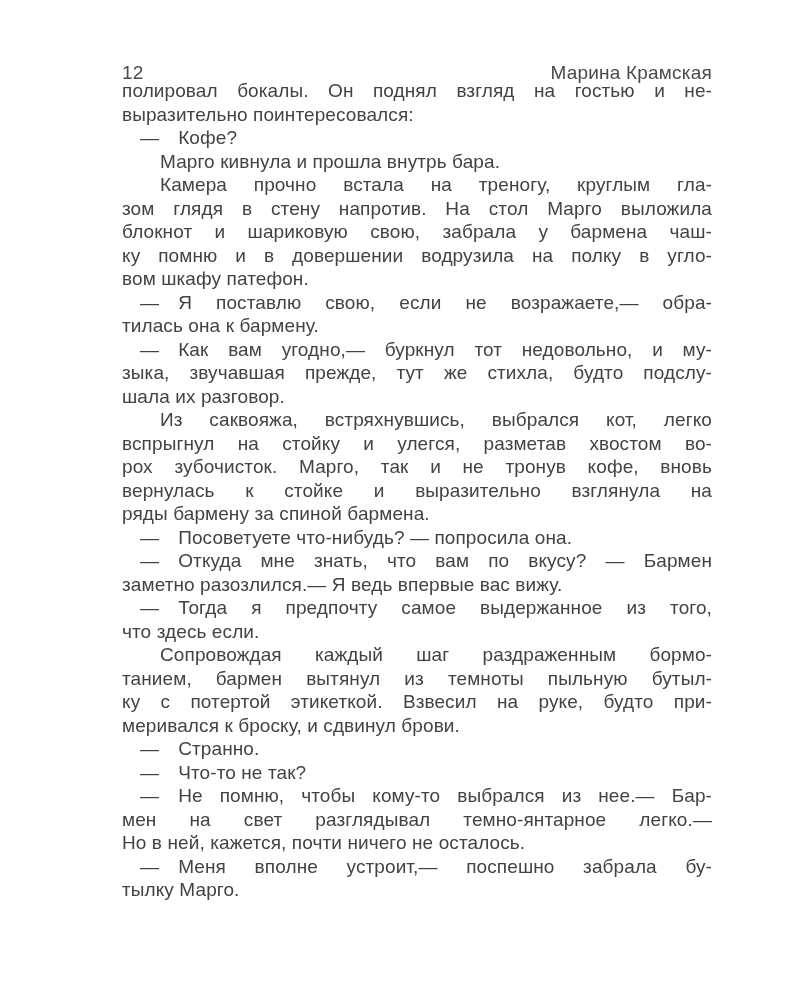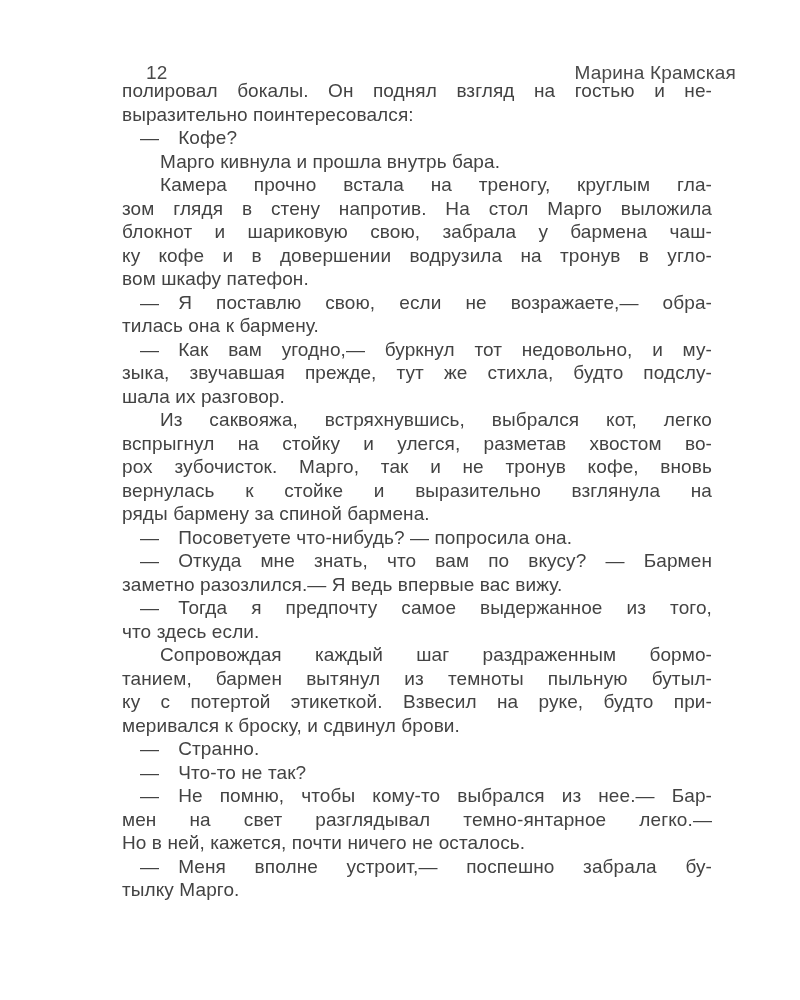--- a/index.html
+++ b/index.html
@@ -25,21 +25,20 @@
     left: 122px;
     top: 62px;
     width: 590px;
     display: flex;
     justify-content: space-between;
     align-items: baseline;
     font-size: 19px;
     line-height: 22px;
     color: #4a4a4a;
     letter-spacing: 0.2px;
-    margin-left: 24px;
   }
   .body-text {
     position: absolute;
     left: 122px;
     top: 79px;
     width: 590px;
     font-size: 19px;
     line-height: 23.5px;
     color: #434343;
     letter-spacing: 0.1px;
@@ -76,21 +75,21 @@
       <div class="paragraph">
         <div class="line first-dialogue">— Кофе?</div>
       </div>
       <div class="paragraph">
         <div class="line first-indent">Марго кивнула и прошла внутрь бара.</div>
       </div>
       <div class="paragraph">
         <div class="line first-indent fill">Камера прочно встала на треногу, круглым гла-</div>
         <div class="line fill">зом глядя в стену напротив. На стол Марго выложила</div>
         <div class="line fill">блокнот и шариковую свою, забрала у бармена чаш-</div>
-        <div class="line fill">ку кофе и в довершении водрузила на тронув в угло-</div>
+        <div class="line fill">ку помню и в довершении водрузила на полку в угло-</div>
         <div class="line">вом шкафу патефон.</div>
       </div>
       <div class="paragraph">
         <div class="line first-dialogue fill">— Я поставлю свою, если не возражаете,— обра-</div>
         <div class="line">тилась она к бармену.</div>
       </div>
       <div class="paragraph">
         <div class="line first-dialogue fill">— Как вам угодно,— буркнул тот недовольно, и му-</div>
         <div class="line fill">зыка, звучавшая прежде, тут же стихла, будто подслу-</div>
         <div class="line">шала их разговор.</div>

